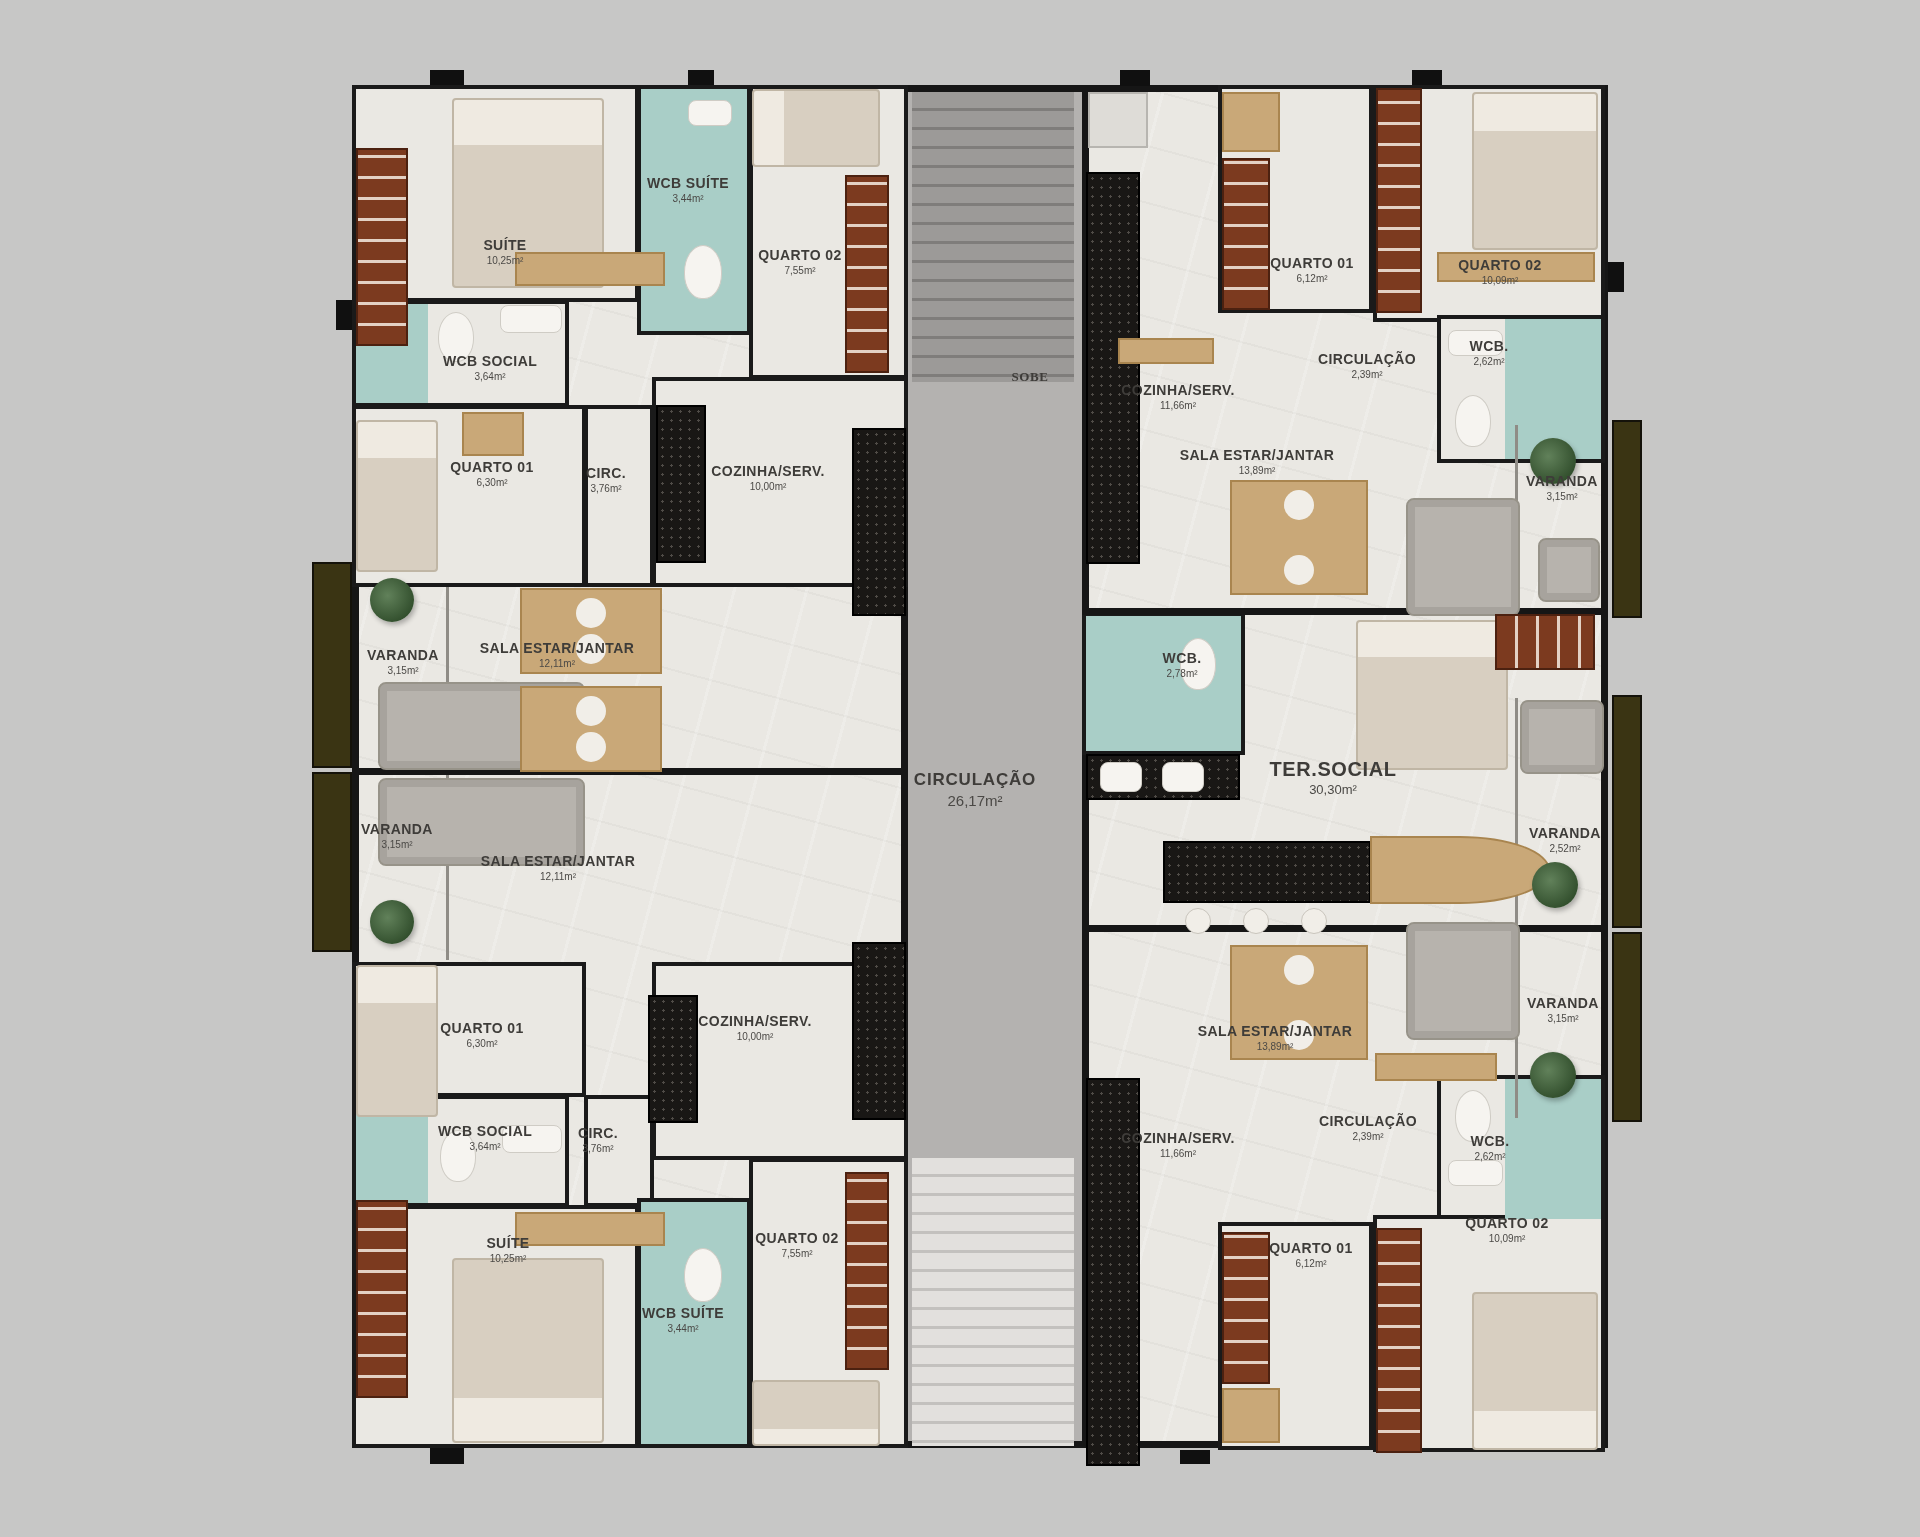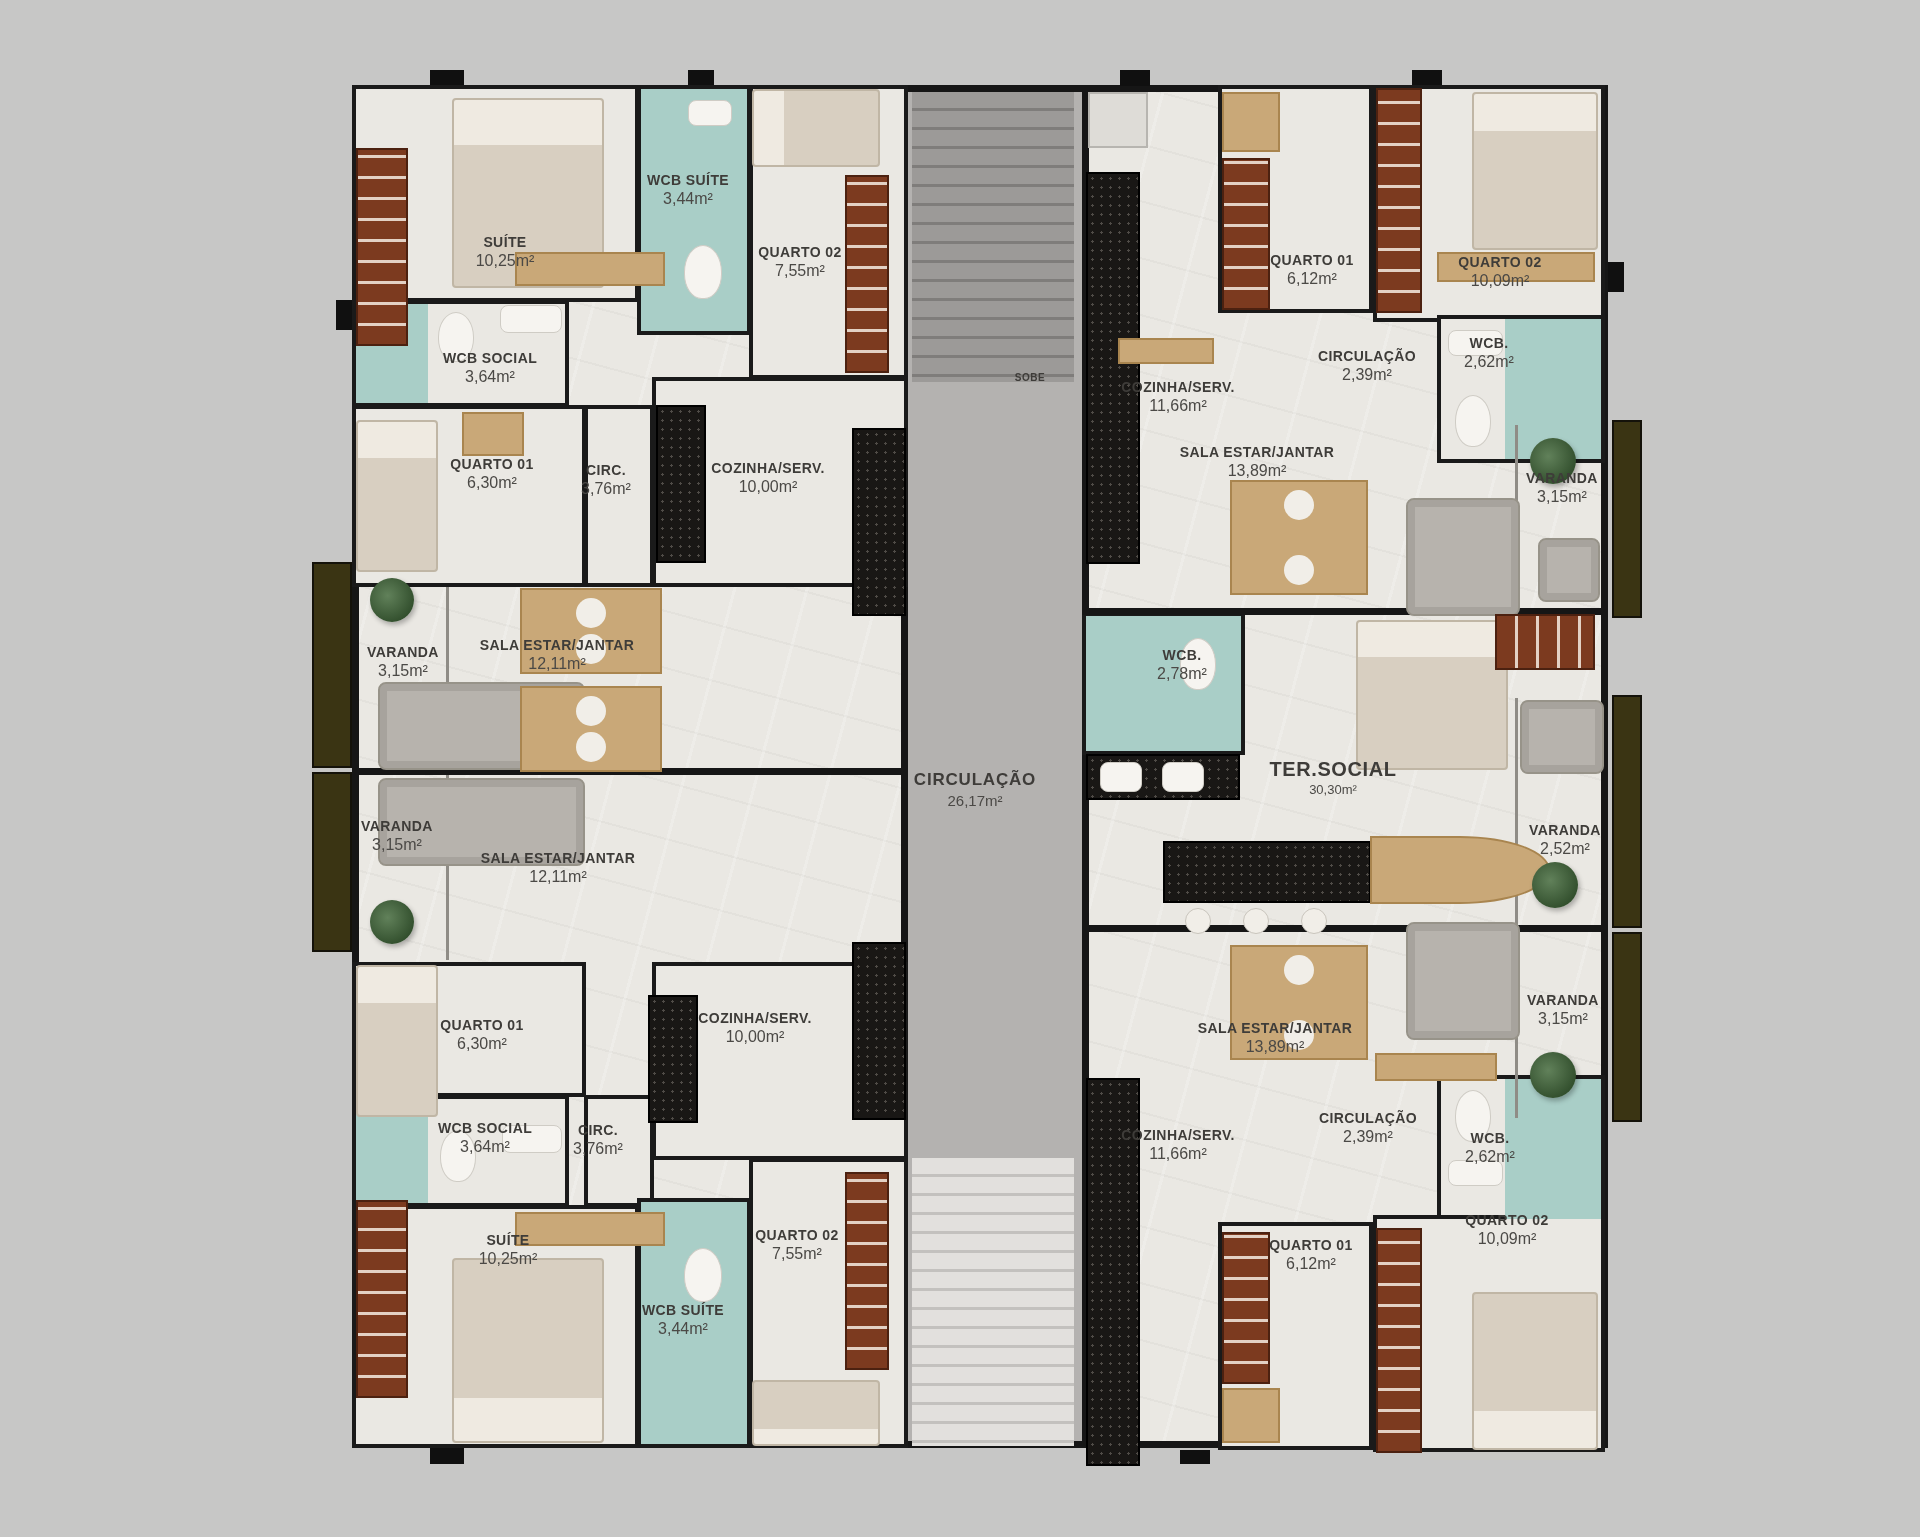--- a/index.html
+++ b/index.html
@@ -32,26 +32,26 @@
   .table.chairs::before{top:8px;} .table.chairs::after{bottom:8px;}
   .table.round-r{border-radius:0 50% 50% 0;}
   .counter{background-color:#191715;background-image:radial-gradient(rgba(125,120,113,.55) 1.2px,transparent 1.4px);background-size:9px 9px;border:2px solid #000;}
   .wc{background:#f6f4f0;border:1px solid #cfccc5;border-radius:50% 50% 46% 46%;}
   .sink{background:#f6f4f0;border:1px solid #cfccc5;border-radius:8px;}
   .plant{border-radius:50%;background:radial-gradient(circle at 40% 40%,#61815a,#33502e 72%);box-shadow:2px 3px 5px rgba(0,0,0,.28);}
   .stool{background:#f1eee8;border-radius:50%;border:1px solid #c9c5bd;}
   .appl{background:#dedcd7;border:2px solid #b7b5b0;}
   .lbl{position:absolute;transform:translate(-50%,-50%);text-align:center;color:#3e3c39;line-height:1.3;white-space:nowrap;z-index:30;}
   .lbl .n{display:block;font-size:14px;font-weight:700;letter-spacing:.4px;}
-  .lbl .a{display:block;font-size:16px;font-weight:400;color:#4b4946;}
+  .lbl .a{display:block;font-size:10px;font-weight:400;color:#4b4946;}
   .lbl.big .n{font-size:17px;letter-spacing:.8px;}
   .lbl.big .a{font-size:15px;}
   .lbl.huge .n{font-size:20px;letter-spacing:.6px;}
   .lbl.huge .a{font-size:13px;}
-  .lbl.single{font-size:10px;font-weight:700;letter-spacing:.6px;}
+  .lbl.single{font-size:13px;font-weight:700;letter-spacing:.6px;font-family:Liberation Serif, serif;}
 </style>
 </head>
 <body>
 
 <div class="canvas">
 
   <div class="z wing" style="left:352px;top:85px;width:556px;height:1363px"></div>
   <div class="z wing" style="left:1082px;top:85px;width:526px;height:1363px"></div>
   <div class="z corridor" style="left:908px;top:85px;width:174px;height:1363px"></div>
   <div class="z stairs-top" style="left:912px;top:92px;width:162px;height:290px"></div>

